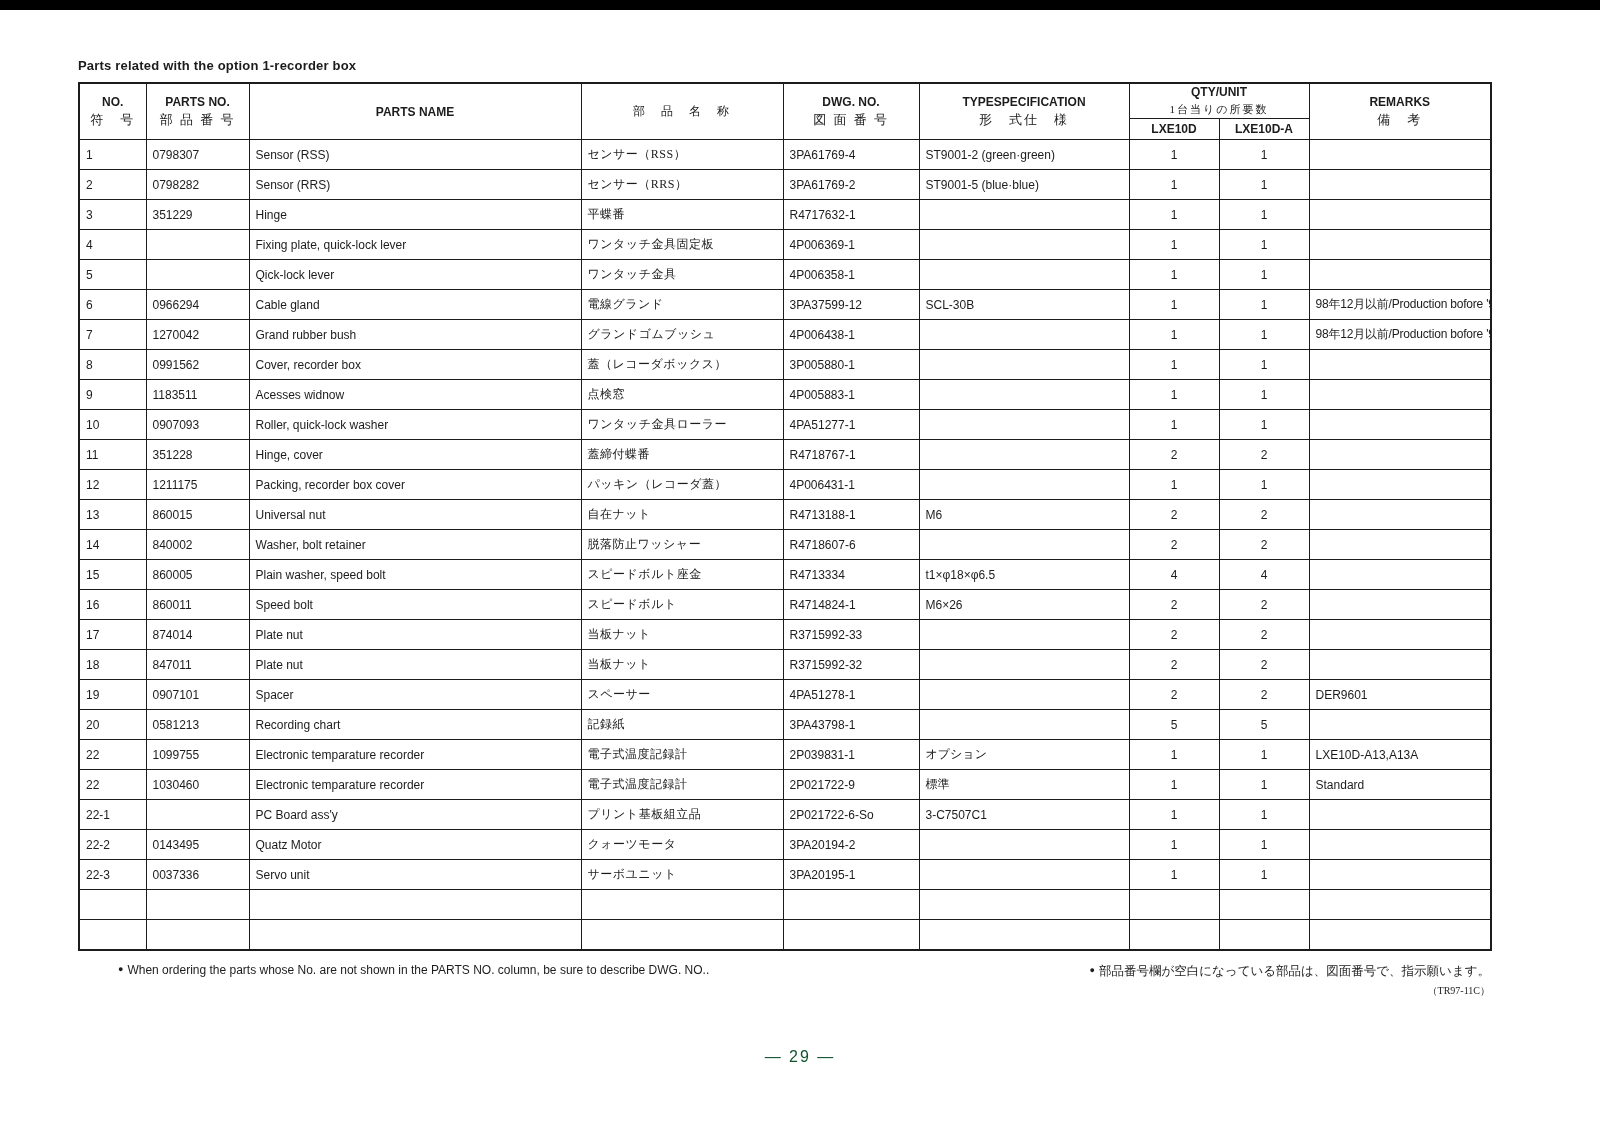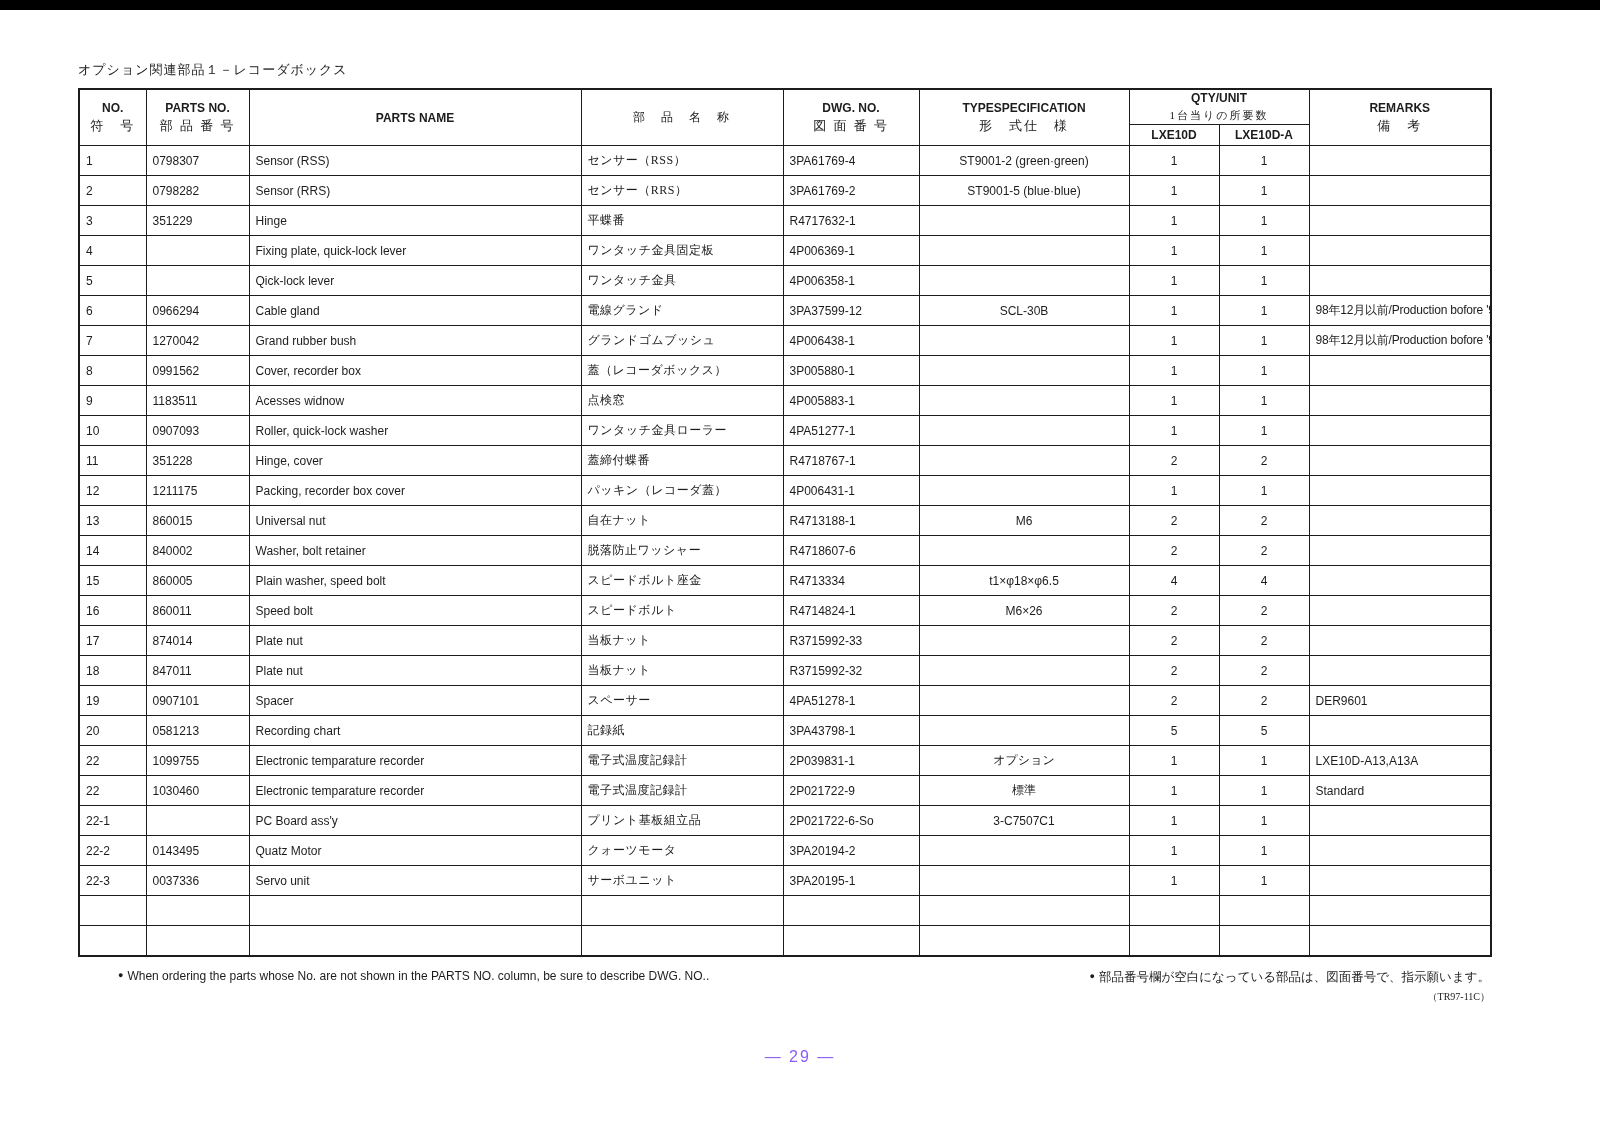--- a/index.html
+++ b/index.html
@@ -52,21 +52,21 @@
   .hdr-two { display: flex; flex-direction: column; justify-content: space-around; height: 36px; }
   .hdr-ja { font-weight: normal; font-family: "Liberation Serif", serif; font-size: 13px; letter-spacing: 2px; }
   .hdr-split { display: flex; justify-content: center; }
   .sub-hdr th { font-weight: bold; font-size: 12px; height: 21px; padding: 0; }
   tbody td { height: 30px; }
   td.c-no   { text-align: left; }
   td.c-pno  { text-align: left; }
   td.c-name { text-align: left; }
   td.c-ja   { font-family: "Liberation Serif", serif; letter-spacing: 0.5px; }
   td.c-dwg  { text-align: left; }
-  td.c-spec { text-align: center; }
+  td.c-spec { text-align: left; }
   td.c-qty  { text-align: center; }
   td.c-rem  { text-align: left; }
   td.small  { font-size: 9px; letter-spacing: -0.2px; padding: 0 2px; }
   .footer-notes {
     display: flex;
     justify-content: space-between;
     align-items: flex-start;
     margin-top: 12px;
     font-size: 12px;
   }
@@ -79,31 +79,31 @@
     margin-top: 4px;
     font-family: "Liberation Serif", serif;
   }
   .page-number {
     position: absolute;
     left: 0; right: 0;
     top: 1048px;
     text-align: center;
     font-size: 16px;
     letter-spacing: 2px;
-    color: #8b5cf6;
+    color: #14532d;
   }
 </style>
 </head>
 <body>
 
 <div class="topbar"></div>
 
 <div class="content">
 
-  <div class="title-ja">オプション関連部品１－レコーダボックス</div>
+  <div class="title-en">Parts related with the option 1-recorder box</div>
 
   <table class="parts">
     <colgroup>
       <col style="width:67px">
       <col style="width:103px">
       <col style="width:332px">
       <col style="width:202px">
       <col style="width:136px">
       <col style="width:210px">
       <col style="width:90px">

